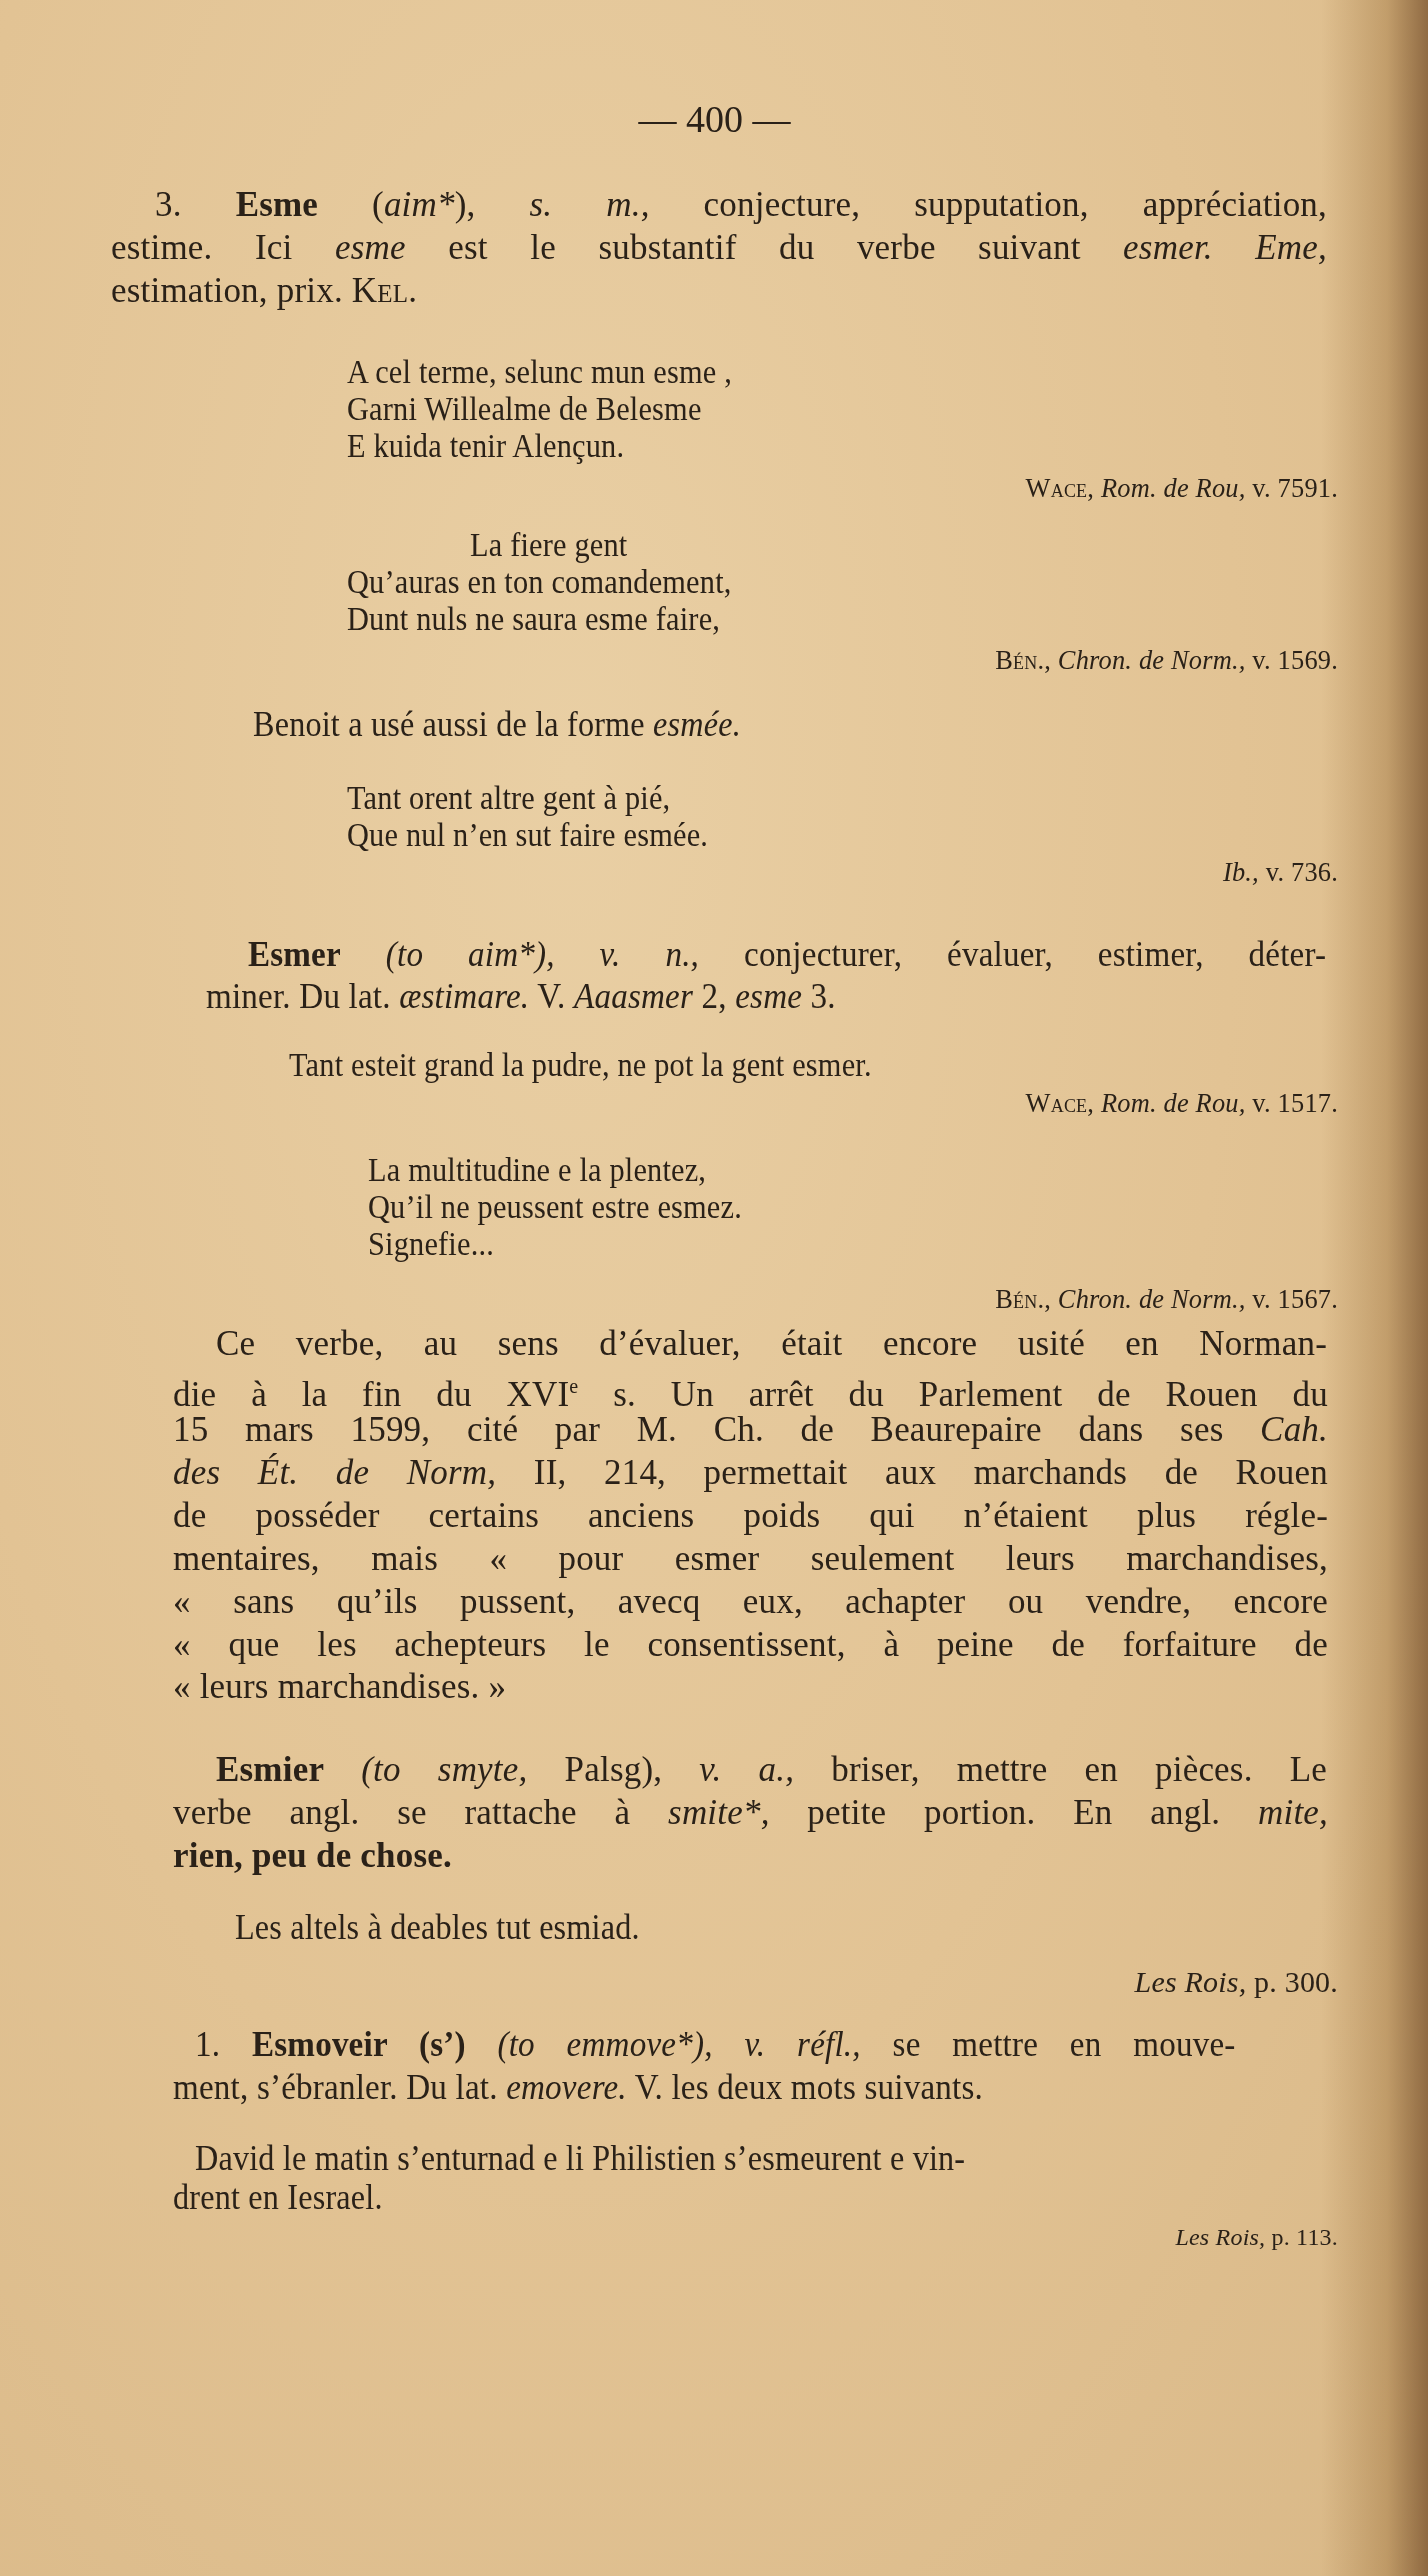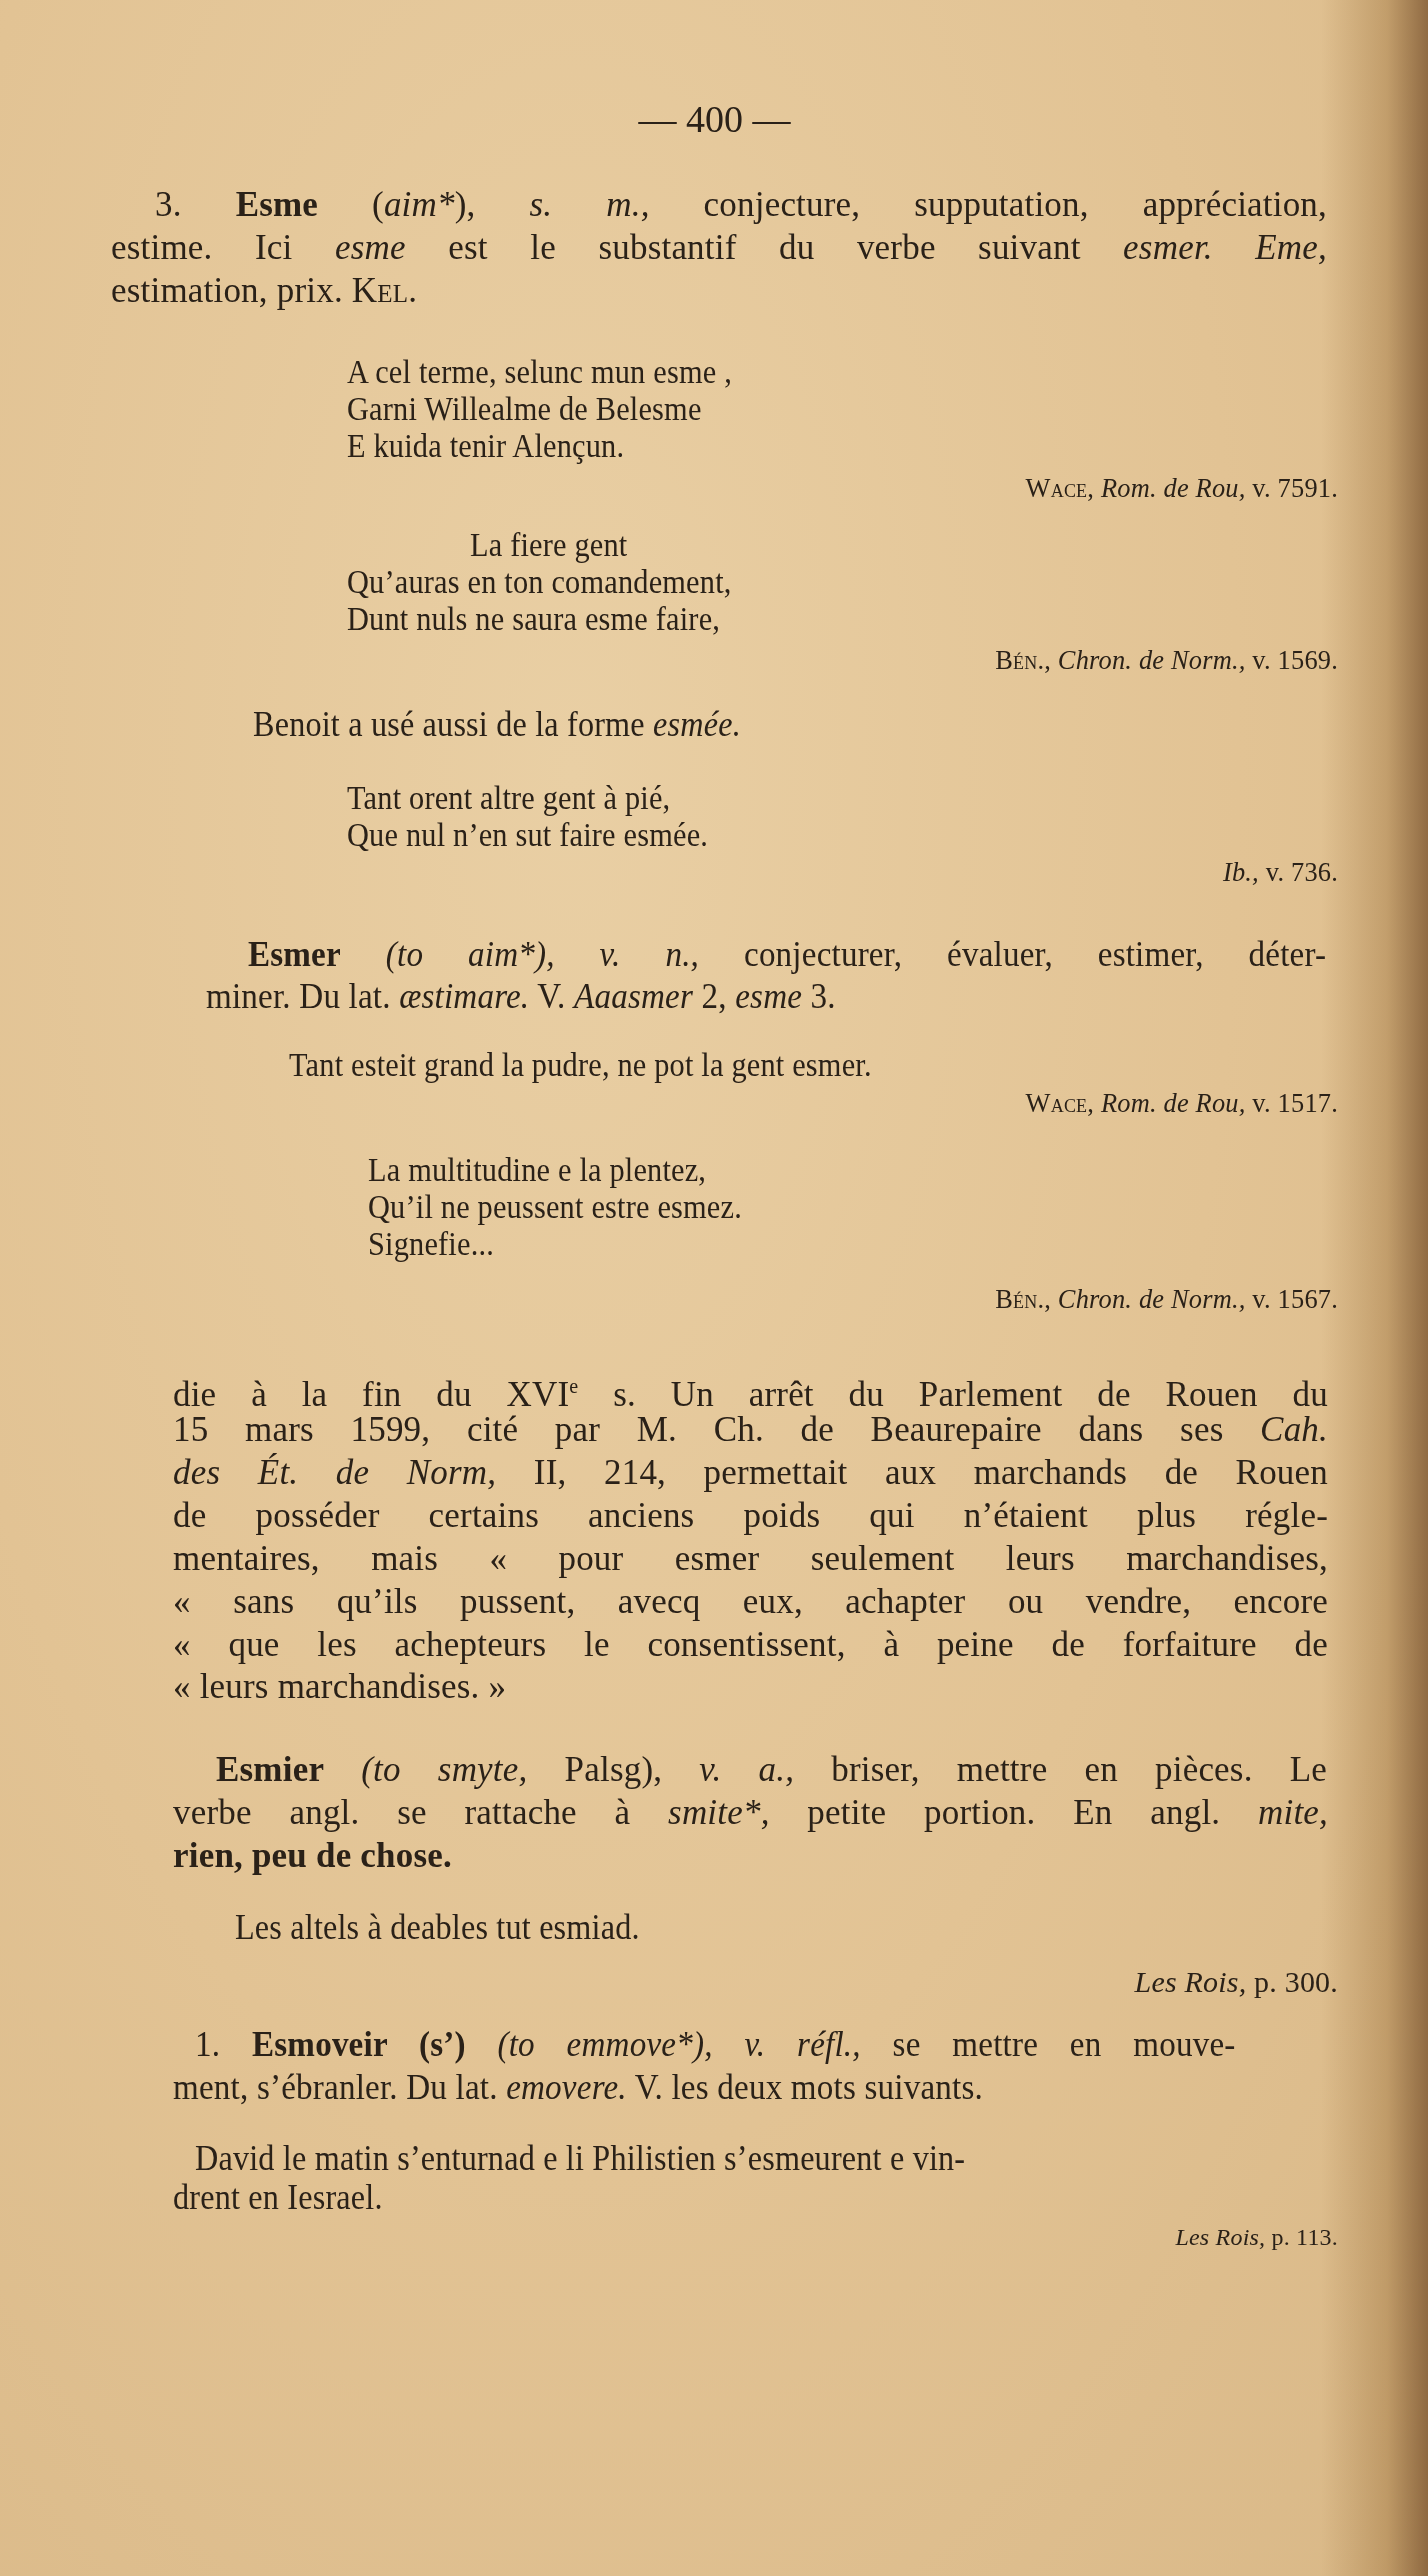--- a/index.html
+++ b/index.html
@@ -110,20 +110,21 @@
   </div>
   <div class="line verse" style="left:368px; top:1150px;">La multitudine e la plentez,</div>
   <div class="line verse" style="left:368px; top:1187px;">Qu’il ne peussent estre esmez.</div>
   <div class="line verse" style="left:368px; top:1224px;">Signefie...</div>
   <div class="line cite" style="top:1263px;margin-top:16px;">
     <span class="sc">Bén.,</span>
     <i>Chron. de Norm.,</i>
     <span>v. 1567.</span>
   </div>
 
+  <div class="line just" style="left:216px; top:1323px; width:1111px;">Ce verbe, au sens d’évaluer, était encore usité en Norman-</div>
   <div class="line just" style="left:173px; top:1366px; width:1155px;">
     <span>die à la fin du XVI</span><sup style="font-size:20px;">e</sup><span> s. Un arrêt du Parlement de Rouen du</span>
   </div>
   <div class="line just" style="left:173px; top:1409px; width:1155px;">
     <span>15 mars 1599, cité par M. Ch. de Beaurepaire dans ses</span>
     <i>Cah.</i>
   </div>
   <div class="line just" style="left:173px; top:1452px; width:1155px;">
     <i>des Ét. de Norm,</i><span> II, 214, permettait aux marchands de Rouen</span>
   </div>

